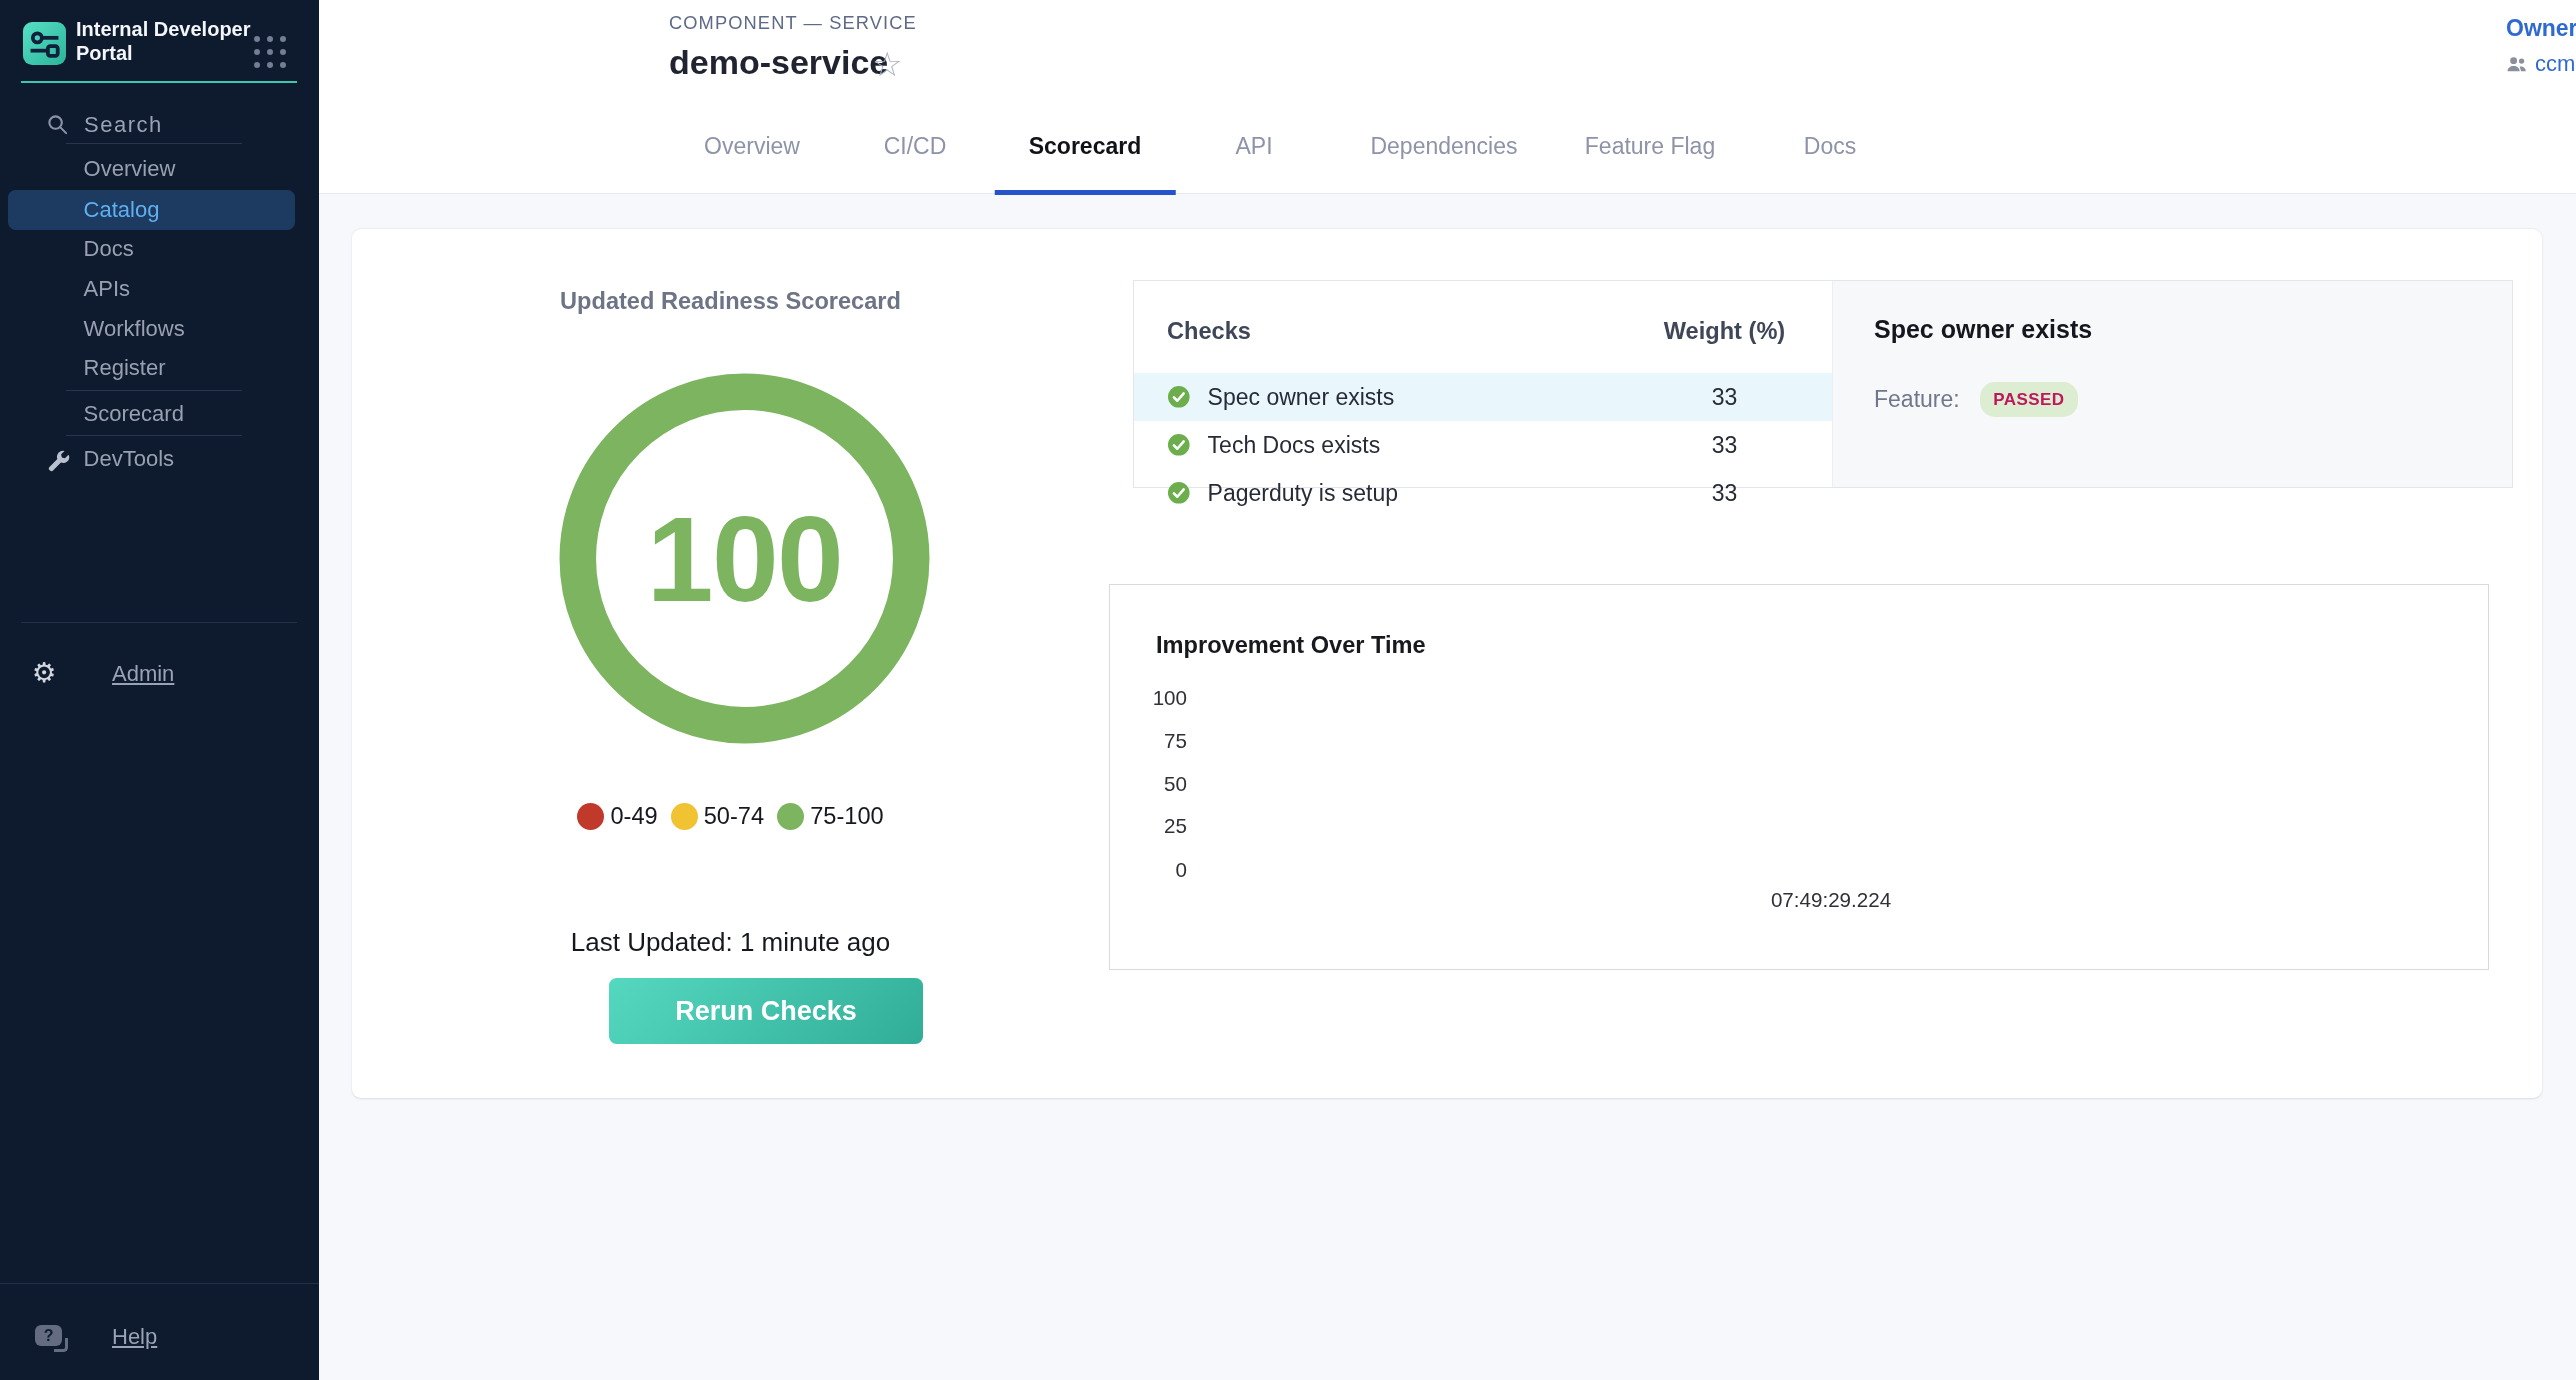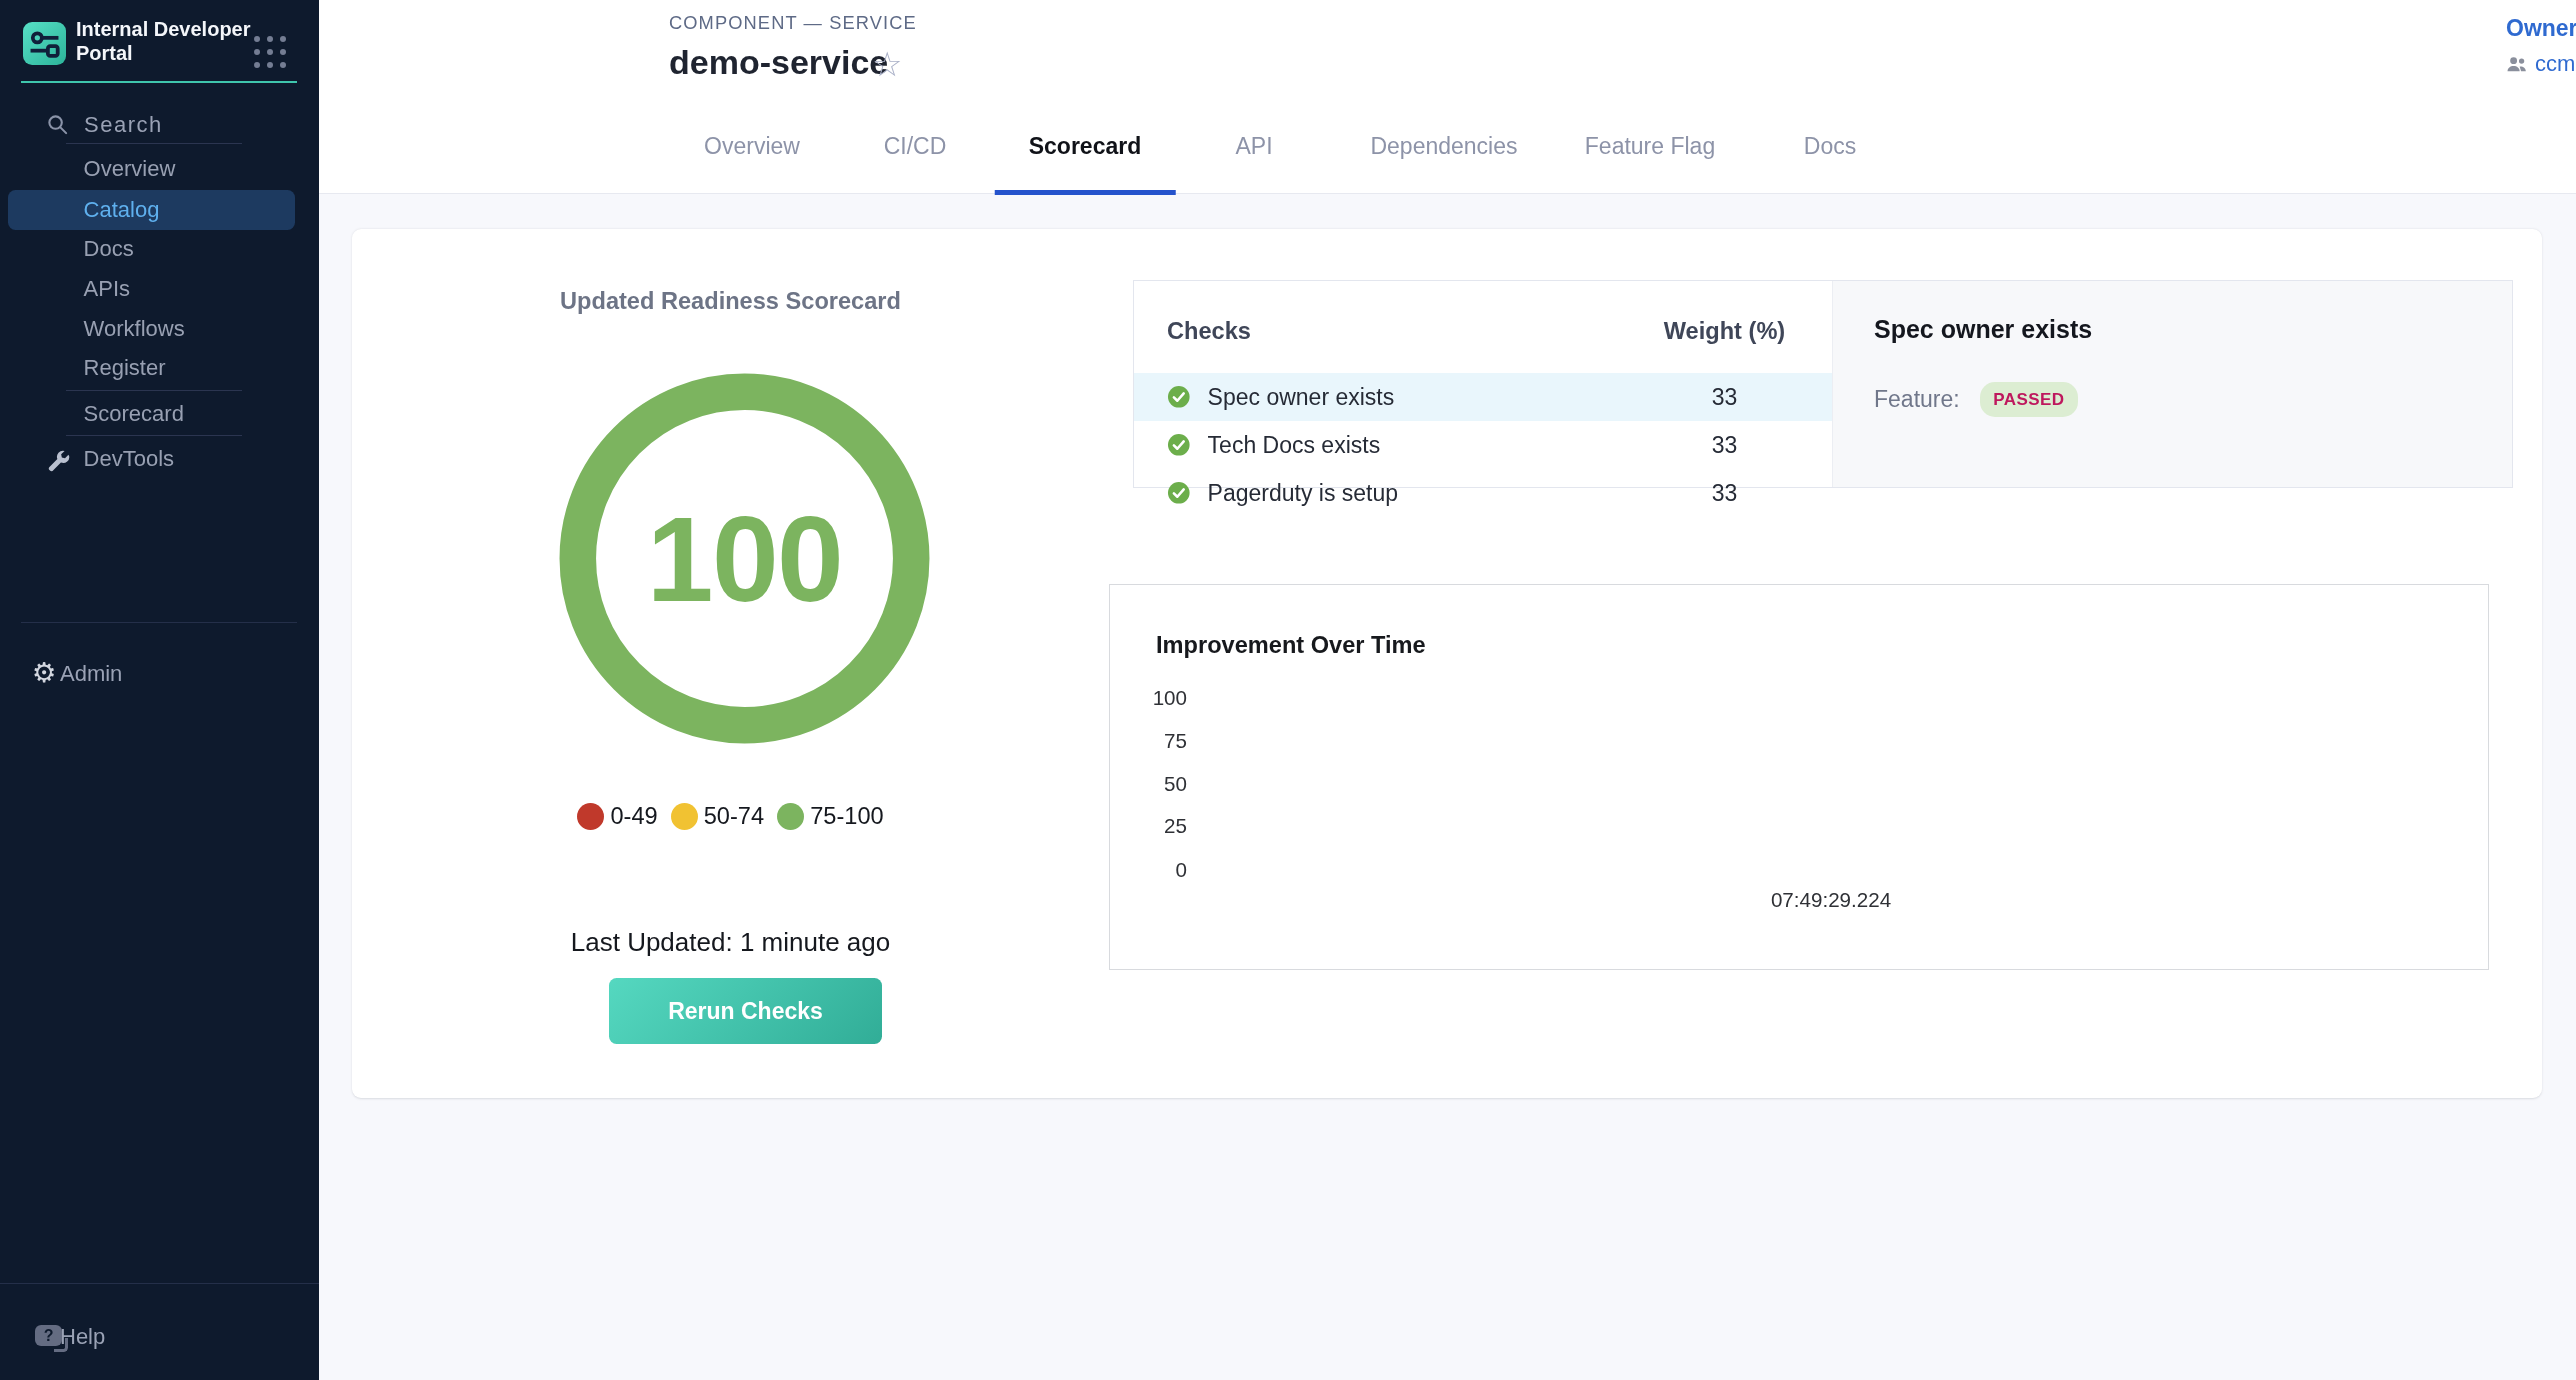--- a/index.html
+++ b/index.html
@@ -23,21 +23,21 @@
   .side-divider { position: absolute; left: 66px; width: 176px; height: 0.8px; background: #2b3550; }
   .side-divider.full { left: 21.3px; width: 276px; background: #242f49; }
 
   .nav-item { position: absolute; left: 7.6px; width: 287px; height: 40px; line-height: 40px;
               font-size: 22px; color: #98a0b2; border-radius: 7.6px; cursor: pointer; }
   .nav-item .lbl { margin-left: 76px; }
   .nav-item.active { background: #1d3a60; color: #5fb0ee; }
   .nav-item .ic { position: absolute; left: 38px; top: 8.4px; }
 
   .bottom-item { position: absolute; left: 0; width: 319px; height: 40px; line-height: 40px; font-size: 22px; color: #9aa2b5; cursor: pointer; }
-  .bottom-item .lbl { margin-left: 60px; }
+  .bottom-item .lbl { margin-left: 112px; text-decoration: underline; }
   .gear-glyph { position: absolute; left: 32px; top: -0.8px; font-size: 27.4px; color: #d3d7e0; font-family: "DejaVu Sans", sans-serif; }
   .help-bubble { position: absolute; left: 35px; top: 7.6px; width: 27.4px; height: 21.3px; background: #646c82; border-radius: 6.1px;
                  color: #0e1a2d; font-size: 16px; font-weight: bold; text-align: center; line-height: 21.3px; }
   .help-bubble:after { content: ""; position: absolute; right: -5.3px; bottom: -6.1px; width: 10.7px; height: 10.7px;
                  border-right: 3px solid #646c82; border-bottom: 3px solid #646c82; border-radius: 0 0 4.6px 0; }
 
   
   .header { position: absolute; left: 319px; top: 0; right: 0; height: 194px; background: #ffffff; border-bottom: 0.8px solid #e7e9f0; z-index: 4; }
   .breadcrumb { position: absolute; left: 350px; top: 12.2px; font-size: 18.3px; letter-spacing: 1.1px; color: #5e6a86; font-weight: 500; }
   .page-title { position: absolute; left: 350px; top: 43px; font-size: 34px; font-weight: bold; color: #1f2430; }
@@ -60,22 +60,22 @@
   .ring-wrap { position: absolute; left: 206px; top: 143px; width: 373px; height: 373px; }
   .score-num { position: absolute; left: 0; top: 0; width: 373px; height: 373px; display: flex; align-items: center; justify-content: center;
                font-size: 120px; font-weight: bold; color: #7cb45f; letter-spacing: -1.5px; }
   .legend { position: absolute; left: 0; top: 574px; width: 757px; display: flex; justify-content: center; align-items: center; gap: 13px; }
   .legend-item { display: flex; align-items: center; gap: 6.1px; font-size: 23.6px; color: #15181e; }
   .legend-dot { width: 27px; height: 27px; border-radius: 50%; }
   .legend-dot.c0 { background: #c0392b; }
   .legend-dot.c1 { background: #f1c232; }
   .legend-dot.c2 { background: #7cb45f; }
   .last-updated { position: absolute; left: 0; top: 698px; width: 757px; text-align: center; font-size: 26px; color: #15181e; }
-  .rerun-btn { position: absolute; left: 257px; top: 749px; width: 273px; height: 66px; border: none; border-radius: 7.6px;
-               background: linear-gradient(135deg, #55d8c0, #31ad97); color: #fff; font-size: 23px; font-weight: 600;
+  .rerun-btn { position: absolute; left: 257px; top: 749px; width: 314px; height: 66px; border: none; border-radius: 7.6px;
+               background: linear-gradient(135deg, #55d8c0, #31ad97); color: #fff; font-size: 27px; font-weight: 600;
                font-family: "Liberation Sans", sans-serif; cursor: pointer; }
 
   .panel-row { position: absolute; left: 757px; top: 51px; width: 1380px; height: 208px; border: 0.8px solid #e3e6ee; display: flex; margin-left: 24px; }
   .checks-panel { position: relative; width: 698px; background: #fff; }
   .checks-header-name { position: absolute; left: 33px; top: 37px; font-size: 23.6px; font-weight: bold; color: #3f4658; }
   .checks-header-weight { position: absolute; left: 526px; top: 37px; width: 129px; text-align: center; font-size: 23.6px; font-weight: bold; color: #3f4658; }
   .check-row { position: absolute; left: 0; width: 100%; height: 48px; display: flex; align-items: center; padding-left: 33px; cursor: pointer; }
   .check-row.selected { background: #e9f6fc; }
   .check-row .name { margin-left: 17px; font-size: 23px; color: #262b36; }
   .check-row .weight { position: absolute; left: 526px; width: 129px; text-align: center; font-size: 23px; color: #262b36; }

